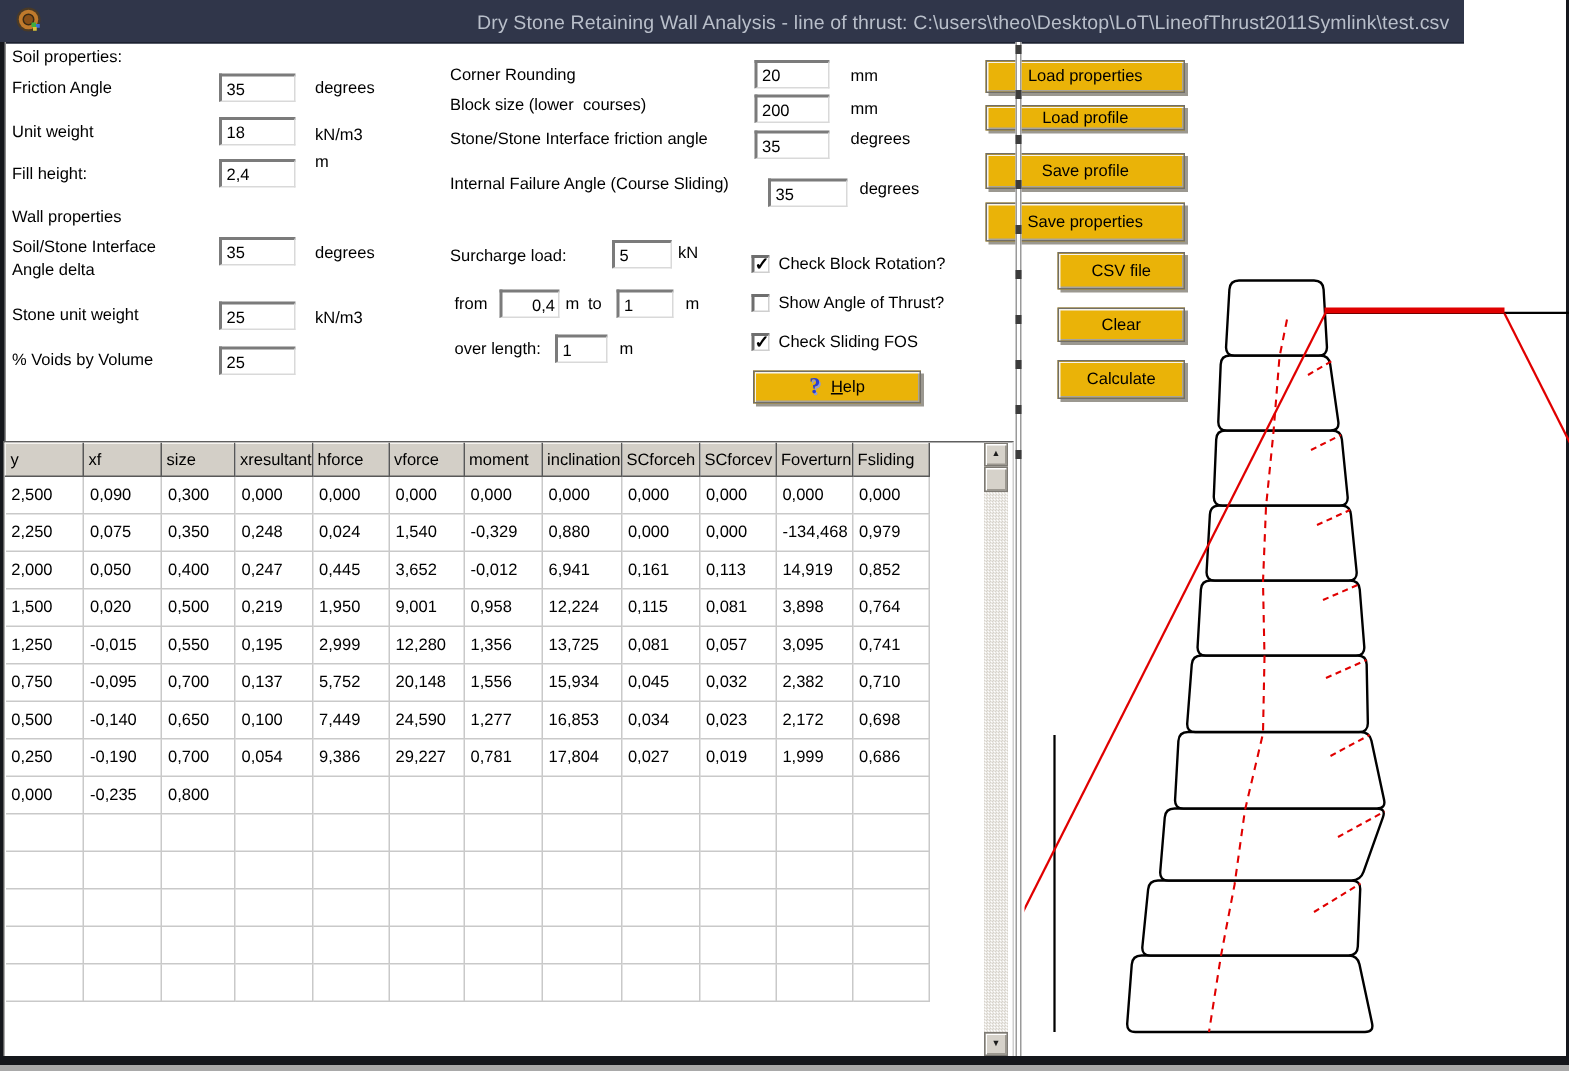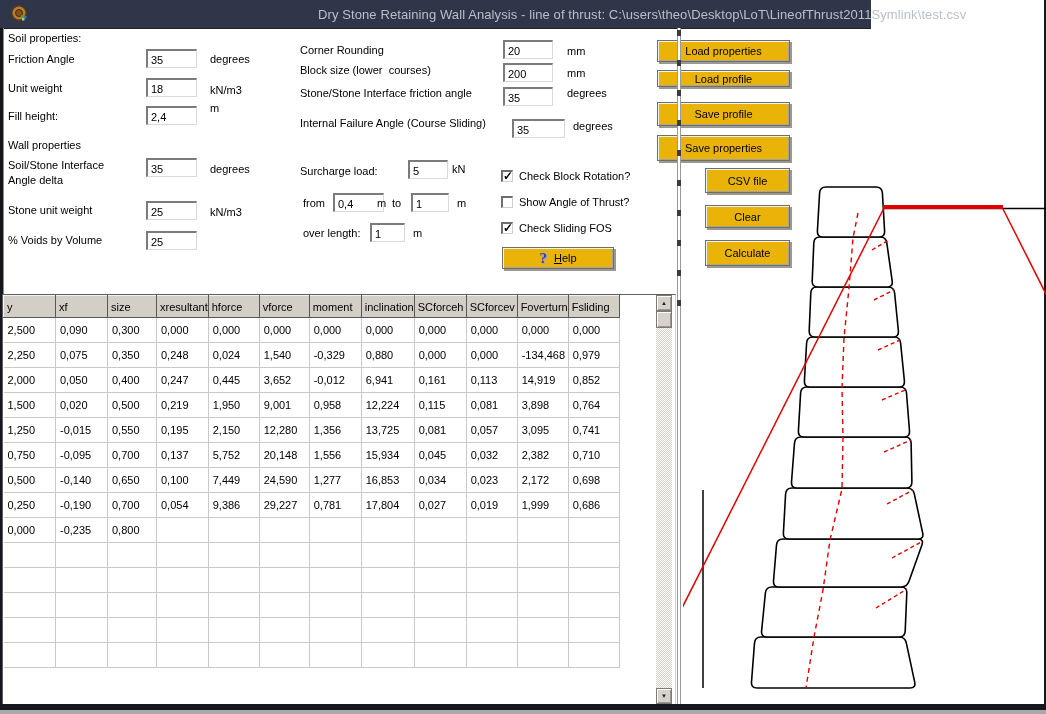--- a/index.html
+++ b/index.html
@@ -1,21 +1,21 @@
 <!DOCTYPE html>
 <html><head>
 <meta charset="utf-8">
 <style>
   html,body{margin:0;padding:0;}
   body{
     width:1046px;height:714px;position:relative;overflow:hidden;
     background:#ffffff;font-family:"Liberation Sans",sans-serif;font-size:11px;color:#000;
   }
   
-  .titlebar{position:absolute;left:0;top:0;width:871px;height:28px;background:#30364a;border-bottom:1px solid #1d2130;}
+  .titlebar{position:absolute;left:0;top:0;width:976px;height:28px;background:#30364a;border-bottom:1px solid #1d2130;}
   .title-text{position:absolute;left:318px;top:7px;font-size:13px;color:#b9bfca;white-space:nowrap;letter-spacing:.1px;}
   .app-icon{position:absolute;left:10px;top:4px;width:19px;height:19px;}
   .frame-left{position:absolute;left:0;top:28px;width:3px;height:686px;background:#15171c;border-right:1px solid #8b8b8b;}
   .frame-right{position:absolute;left:1044px;top:0;width:2px;height:714px;background:#15171c;}
   .frame-bottom{position:absolute;left:0;top:704px;width:1046px;height:6px;background:#15171c;}
   .frame-bottom2{position:absolute;left:0;top:710px;width:1046px;height:4px;background:#a9a9a9;}
   
   .lbl{position:absolute;white-space:pre;line-height:13px;}
   .tb{
     position:absolute;height:19px;box-sizing:border-box;background:#fff;
@@ -120,21 +120,21 @@
 
 <span class="lbl" style="left:300px;top:117px">Internal Failure Angle (Course Sliding)</span>
 <input class="tb" style="left: 512px; top: 119px; width: 53px;" value="35">
 <span class="lbl" style="left:573px;top:120px">degrees</span>
 
 <span class="lbl" style="left:300px;top:165px">Surcharge load:</span>
 <input class="tb" style="left: 408px; top: 160px; width: 40px;" value="5">
 <span class="lbl" style="left:452px;top:163px">kN</span>
 
 <span class="lbl" style="left:303px;top:197px">from</span>
-<input class="tb" style="left: 333px; top: 193px; width: 51px;" value="0,4">
+<input class="tb" style="left: 333px; top: 193px; width: 40px; text-align: right;" value="0,4">
 <span class="lbl" style="left:377px;top:197px">m</span>
 <span class="lbl" style="left:392px;top:197px">to</span>
 <input class="tb" style="left: 411px; top: 193px; width: 38px;" value="1">
 <span class="lbl" style="left:457px;top:197px">m</span>
 
 <span class="lbl" style="left:303px;top:227px">over length:</span>
 <input class="tb" style="left: 370px; top: 223px; width: 35px;" value="1">
 <span class="lbl" style="left:413px;top:227px">m</span>
 
 <div class="cb-row" style="left:501px;top:170px">
@@ -250,21 +250,21 @@
           <td class="dc">0,115</td>
           <td class="dc">0,081</td>
           <td class="dc">3,898</td>
           <td class="dc">0,764</td>
         </tr>
         <tr>
           <td class="dc">1,250</td>
           <td class="dc">-0,015</td>
           <td class="dc">0,550</td>
           <td class="dc">0,195</td>
-          <td class="dc">2,150</td>
+          <td class="dc">2,999</td>
           <td class="dc">12,280</td>
           <td class="dc">1,356</td>
           <td class="dc">13,725</td>
           <td class="dc">0,081</td>
           <td class="dc">0,057</td>
           <td class="dc">3,095</td>
           <td class="dc">0,741</td>
         </tr>
         <tr>
           <td class="dc">0,750</td>

